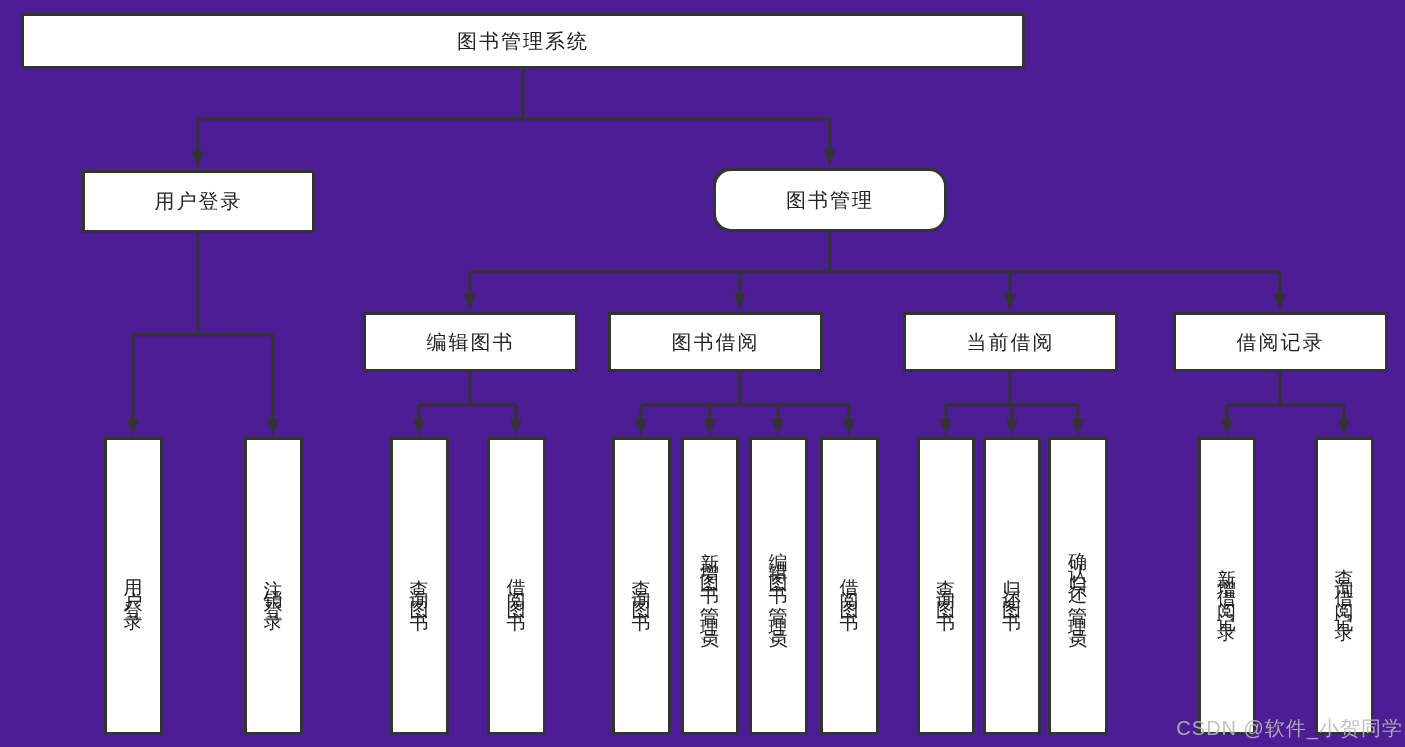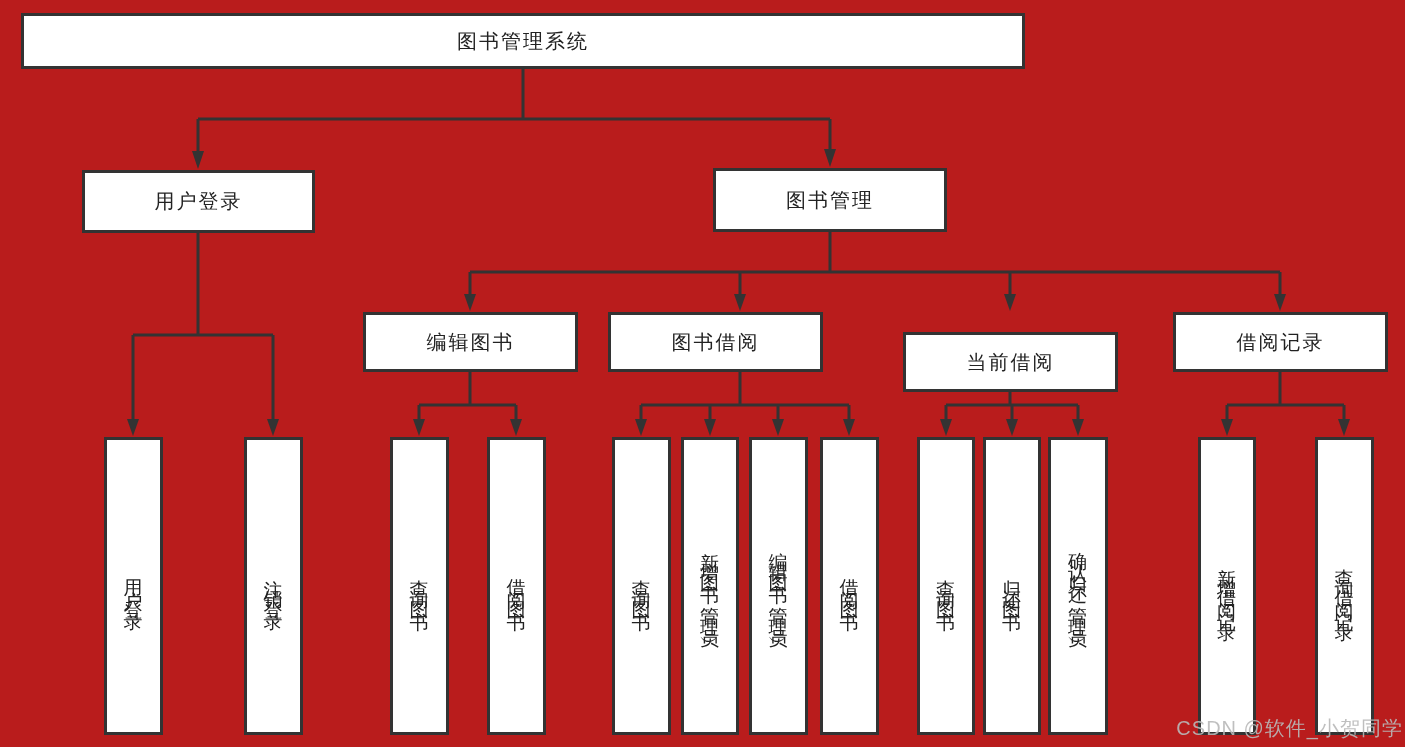--- a/index.html
+++ b/index.html
@@ -5,21 +5,21 @@
   html, body {
     margin: 0;
     padding: 0;
     background: #ffffff;
     font-family: "Liberation Sans", "DejaVu Sans", sans-serif;
   }
   #canvas {
     position: relative;
     width: 1405px;
     height: 747px;
-    background: #b91c1c;
+    background: #4c1d95;
     overflow: hidden;
   }
   #connectors {
     position: absolute;
     left: 0;
     top: 0;
     pointer-events: none;
   }
   .box {
     position: absolute;
@@ -119,31 +119,31 @@
     </g>
   </svg>
 
   <div class="box h" style="left:21px; top:13px; width:1004px; height:56px;">
     <span>图书管理系统</span>
   </div>
 
   <div class="box h" style="left:82px; top:170px; width:233px; height:63px;">
     <span>用户登录</span>
   </div>
-  <div class="box h" style="left:713px; top:168px; width:234px; height:64px;">
+  <div class="box h" style="left:713px; top:168px; width:234px; height:64px;border-radius:18px;">
     <span>图书管理</span>
   </div>
 
   <div class="box h" style="left:363px; top:312px; width:215px; height:60px;">
     <span>编辑图书</span>
   </div>
   <div class="box h" style="left:608px; top:312px; width:215px; height:60px;align-items:center;">
     <span>图书借阅</span>
   </div>
-  <div class="box h" style="left:903px; top:312px; width:215px; height:60px;margin-top:20px;">
+  <div class="box h" style="left:903px; top:312px; width:215px; height:60px;">
     <span>当前借阅</span>
   </div>
   <div class="box h" style="left:1173px; top:312px; width:215px; height:60px;">
     <span>借阅记录</span>
   </div>
 
   <div class="box v" style="left:104px; top:437px; width:59px; height:298px;">
     <span>用户登录</span>
   </div>
   <div class="box v" style="left:244px; top:437px; width:59px; height:298px;">

